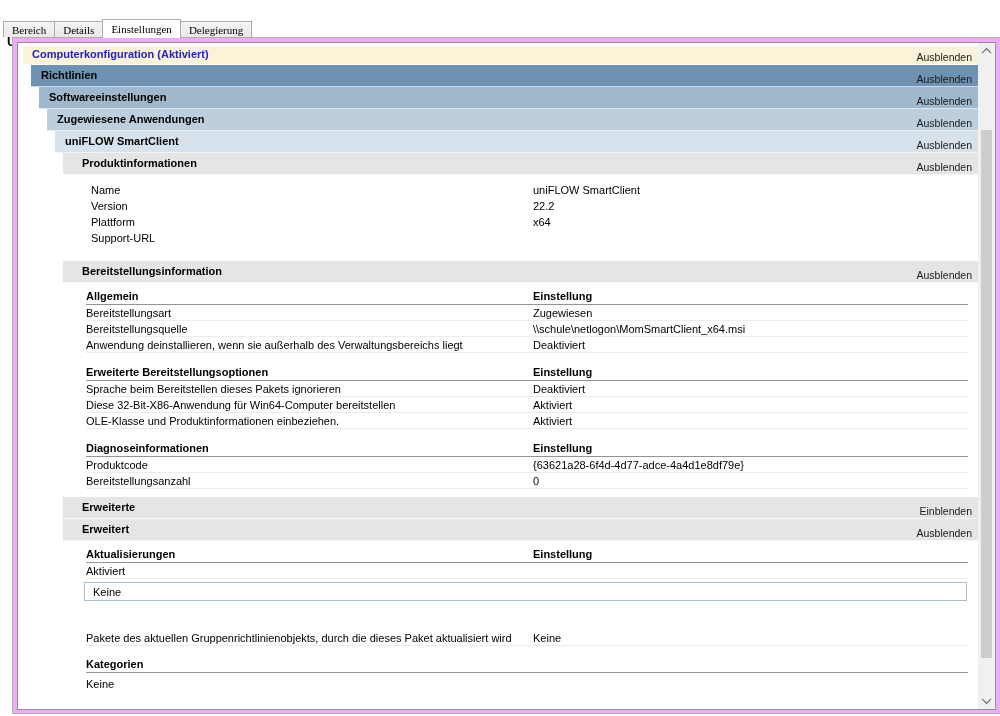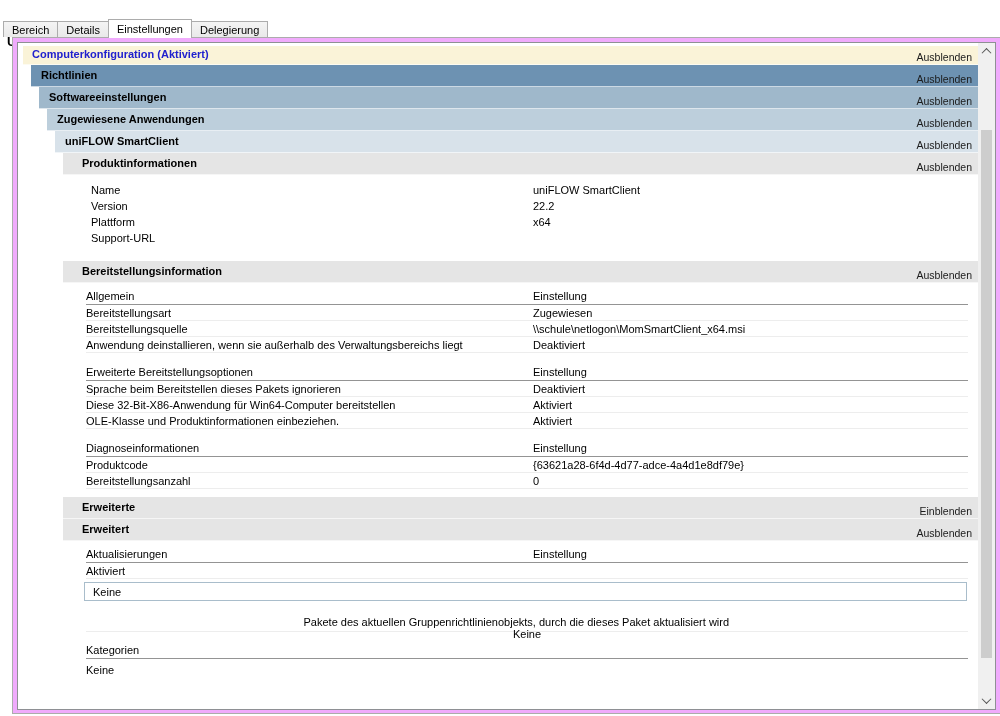--- a/index.html
+++ b/index.html
@@ -3,21 +3,21 @@
 <meta charset="utf-8">
 <style>
   *{box-sizing:border-box;margin:0;padding:0}
   html,body{width:1000px;height:716px;background:#fff;}
   body{font-family:"Liberation Sans",sans-serif;color:#000;}
   .screen{position:relative;width:1000px;height:716px;overflow:hidden;background:#fff;}
 
   .page-title{position:absolute;left:7px;top:2px;font-size:13px;font-weight:bold;margin-top:32px;}
 
   .tabs{position:absolute;left:3px;top:19px;height:19px;display:flex;align-items:flex-end;z-index:3;}
-  .tab{height:16px;margin-bottom:1px;padding:2px 8px 0;font-size:11px;background:linear-gradient(#F4F4F4,#E9E9E9);border:1px solid #ACACAC;border-bottom:none;margin-right:-1px;position:relative;white-space:nowrap;}
+  .tab{height:16px;margin-bottom:1px;padding:2px 8px 0;font-size:11px;background:linear-gradient(#F4F4F4,#E9E9E9);border:1px solid #ACACAC;border-bottom:none;margin-right:-1px;position:relative;white-space:nowrap;font-family:Liberation Serif, serif;}
   .tab.active{height:19px;margin-bottom:0;background:#fff;z-index:4;padding-top:3px;}
 
   .panel{position:absolute;left:12px;top:37px;width:995px;height:677px;border:1px solid #ACACAC;background:#f0abfc;z-index:1;}
 
   .report{position:absolute;left:4px;top:4px;width:979px;height:668px;border:1px solid #8E9094;background:#fff;}
   .report-content{position:absolute;left:5px;top:3px;width:955px;height:663px;overflow:hidden;}
 
   
   .head{position:relative;height:22px;border-bottom:1px solid rgba(255,255,255,0.65);}
   .head .ttl{position:absolute;left:10px;top:4px;font-size:11px;font-weight:bold;white-space:nowrap;}
@@ -36,35 +36,35 @@
   
   .pi-body{padding:7px 10px 15px 28px;background:#fff;}
   .prow{display:flex;align-items:center;height:16px;font-size:11px;}
   .prow .lbl{width:442px;}
   .prow .val{flex:1;}
 
   
   .tbl-wrap{padding:7px 10px 8px 23px;background:#fff;}
   .tbl{margin-top:0;}
   .tbl + .tbl{margin-top:13px;}
-  .thead{display:flex;align-items:flex-end;height:15px;font-size:11px;font-weight:normal;border-bottom:1px solid #949494;padding-bottom:2px;justify-content:space-between;}
+  .thead{display:flex;align-items:flex-end;height:15px;font-size:11px;font-weight:bold;border-bottom:1px solid #949494;padding-bottom:2px;justify-content:space-between;}
   .thead .lbl{width:447px;}
   .thead .val{flex:1;}
   .trow{display:flex;align-items:center;height:16px;font-size:11px;border-bottom:1px solid #EDEDED;}
   .trow .lbl{width:447px;padding-right:6px;}
   .trow .val{flex:1;}
 
   
   .box{border:1px solid #A9BDCB;margin:3px 1px 0 -2px;background:#fff;}
   .brow{display:flex;align-items:center;height:17px;padding-left:8px;font-size:11px;}
   .brow.h{border-bottom:1px solid #D3DDE5;}
   .brow .lbl{width:447px;}
   .brow .val{flex:1;}
 
-  .single-row{margin-top:15px;flex-direction:column;}
+  .single-row{margin-top:29px;}
   .sub-sec{margin-top:12px;}
   .plain-row{display:flex;align-items:center;height:16px;font-size:11px;margin-top:3px;}
 
   
   .vscroll{position:absolute;right:0;top:0;width:17px;height:666px;background:#F0F0F0;}
   .sbtn{position:absolute;left:0;width:17px;height:17px;display:flex;align-items:center;justify-content:center;cursor:pointer;}
   .sbtn.up{top:0;}
   .sbtn.down{bottom:0;}
   .chev{width:7px;height:7px;border-left:1.5px solid #555;border-top:1.5px solid #555;}
   .chev.u{transform:rotate(45deg) translate(1px,1px);}

